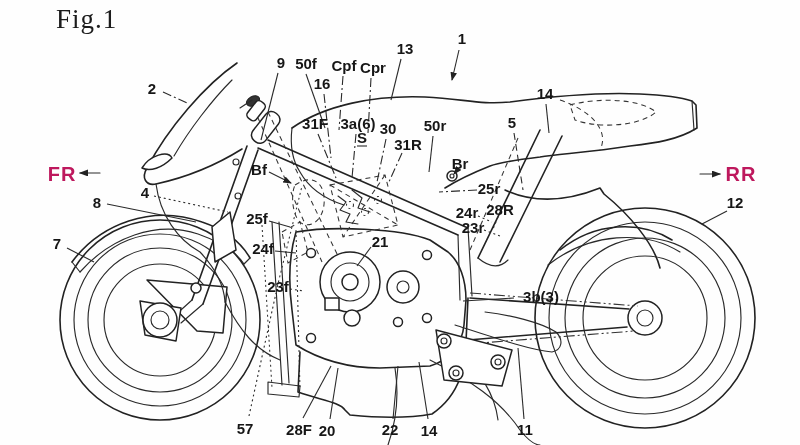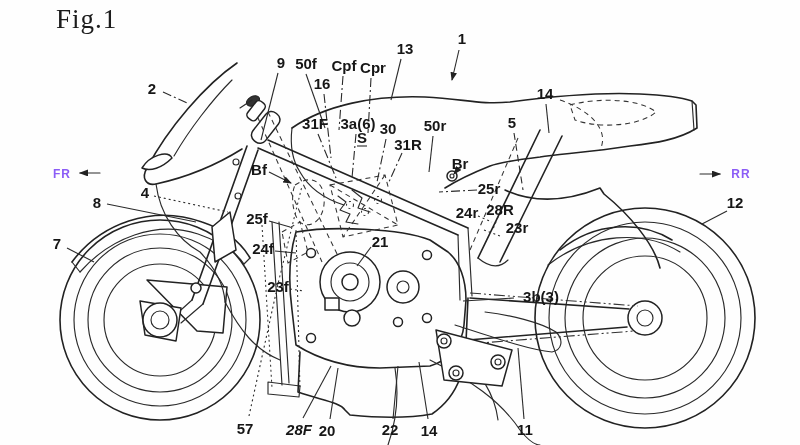--- a/index.html
+++ b/index.html
@@ -4,22 +4,22 @@
 <style>
   html,body{margin:0;padding:0;background:#fff;}
   .stage{position:relative;width:800px;height:445px;background:#fefefe;overflow:hidden;
          font-family:"Liberation Sans",sans-serif;}
   .fig-title{position:absolute;left:56px;top:4px;font-family:"Liberation Serif",serif;
              font-size:27px;color:#1c1c1c;letter-spacing:1px;}
   svg{position:absolute;left:0;top:0;}
   .lbl{position:absolute;transform:translate(-50%,-50%);font-size:15px;font-weight:600;
        color:#161616;white-space:nowrap;line-height:1;}
   .lbl.ul{border-bottom:1.6px solid #161616;padding-bottom:1px;}
-  .marker{position:absolute;transform:translate(-50%,-50%);font-size:12px;font-weight:700;
-          color:#8b5cf6;letter-spacing:1px;}
+  .marker{position:absolute;transform:translate(-50%,-50%);font-size:20px;font-weight:700;
+          color:#be185d;letter-spacing:1px;}
   
   .lead{stroke:#2a2a2a;stroke-width:1.1;fill:none;}
   .lead.dashed{stroke-dasharray:7 4;}
   .lead.dotted{stroke-dasharray:2 3;}
   .lead.dashdot{stroke-dasharray:9 3 2 3;}
   
   .ln{stroke:#222;fill:none;stroke-width:1.6;stroke-linecap:round;stroke-linejoin:round;}
   .ln2{stroke:#2a2a2a;fill:none;stroke-width:1.15;stroke-linecap:round;stroke-linejoin:round;}
   .lnw{stroke:#222;fill:#fff;stroke-width:1.5;stroke-linejoin:round;}
   .dsh{stroke:#333;fill:none;stroke-width:1.05;stroke-dasharray:5 4;}
@@ -239,26 +239,26 @@
       <div class="lbl" style="left: 429px; top: 430px;">14</div>
       <div class="lbl" style="left: 525px; top: 429px;">11</div>
       <div class="lbl" style="left: 735px; top: 202px;">12</div>
       <div class="lbl" style="left: 405px; top: 48px;">13</div>
       <div class="lbl" style="left: 545px; top: 93px;">14</div>
       <div class="lbl" style="left: 322px; top: 83px;">16</div>
       <div class="lbl" style="left: 327px; top: 430px;">20</div>
       <div class="lbl" style="left: 380px; top: 241px;">21</div>
       <div class="lbl" style="left: 390px; top: 429px;">22</div>
       <div class="lbl" style="left: 278px; top: 286px;">23f</div>
-      <div class="lbl" style="left: 473px; top: 227px; margin-left: 44px;">23r</div>
+      <div class="lbl" style="left: 473px; top: 227px;">23r</div>
       <div class="lbl" style="left: 263px; top: 248px;">24f</div>
       <div class="lbl" style="left: 467px; top: 212px;">24r</div>
       <div class="lbl" style="left: 257px; top: 218px;">25f</div>
       <div class="lbl" style="left: 489px; top: 188px;">25r</div>
-      <div class="lbl" style="left: 299px; top: 429px; font-style: italic;">28F</div>
+      <div class="lbl" style="left: 299px; top: 429px;">28F</div>
       <div class="lbl" style="left: 500px; top: 209px;">28R</div>
       <div class="lbl" style="left: 388px; top: 128px;">30</div>
       <div class="lbl" style="left: 315px; top: 123px;">31F</div>
       <div class="lbl" style="left: 408px; top: 144px;">31R</div>
       <div class="lbl" style="left: 358px; top: 123px;">3a(6)</div>
       <div class="lbl" style="left: 541px; top: 296px;">3b(3)</div>
       <div class="lbl" style="left: 245px; top: 428px;">57</div>
       <div class="lbl" style="left: 306px; top: 63px;">50f</div>
       <div class="lbl" style="left: 435px; top: 125px;">50r</div>
       <div class="lbl" style="left: 344px; top: 65px;">Cpf</div>

